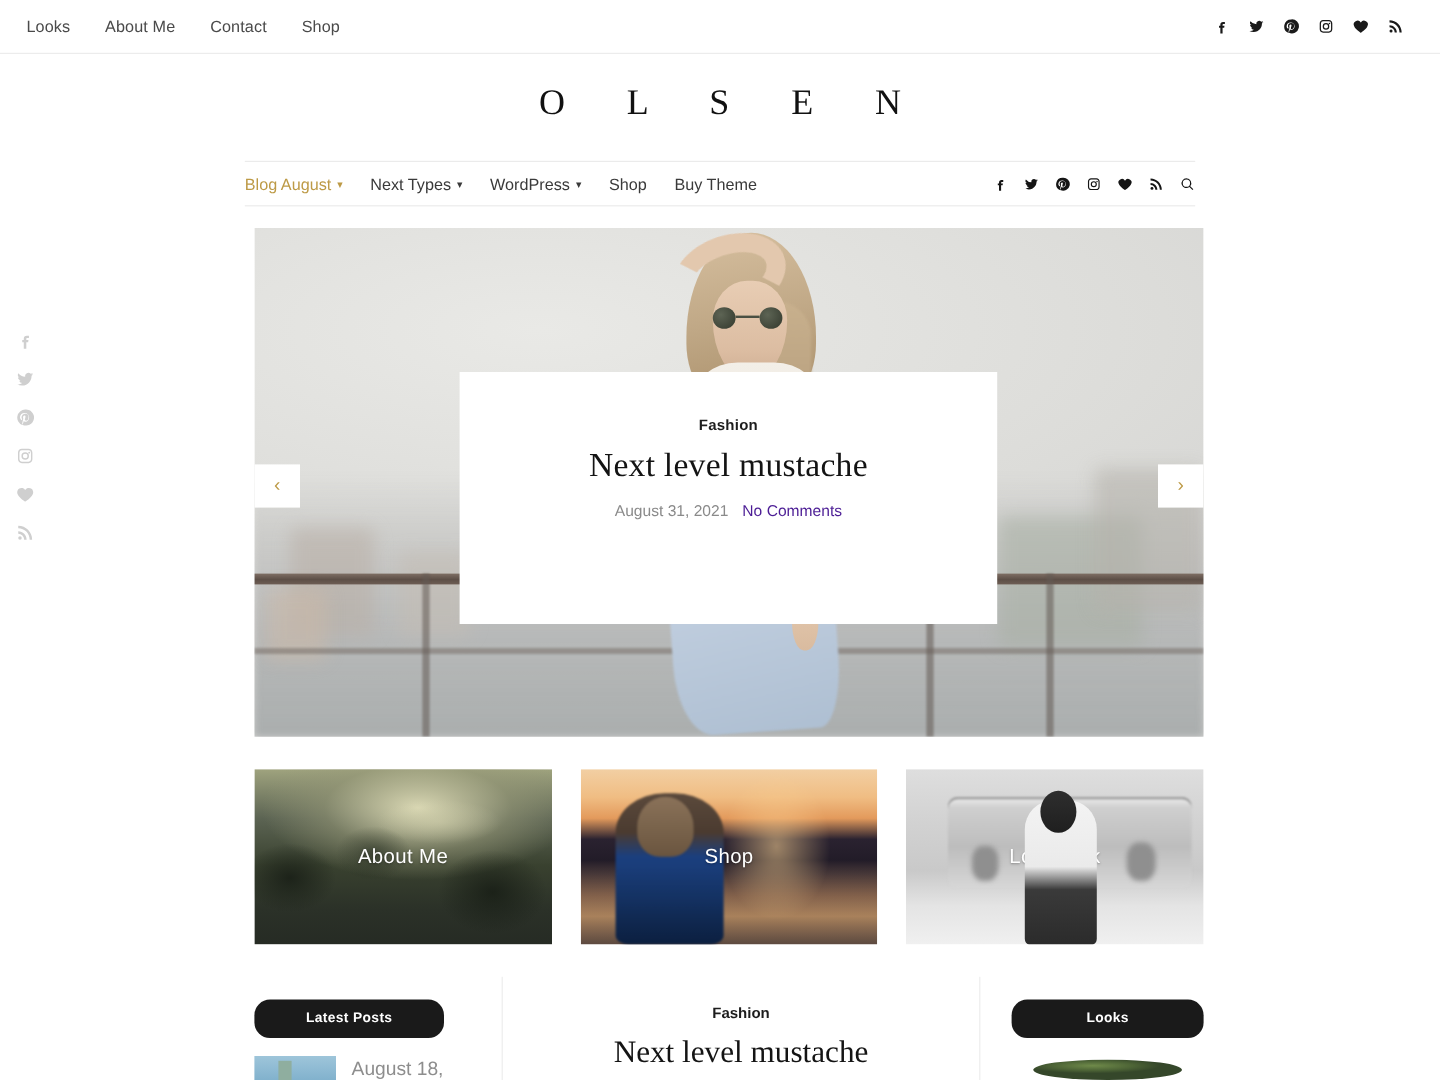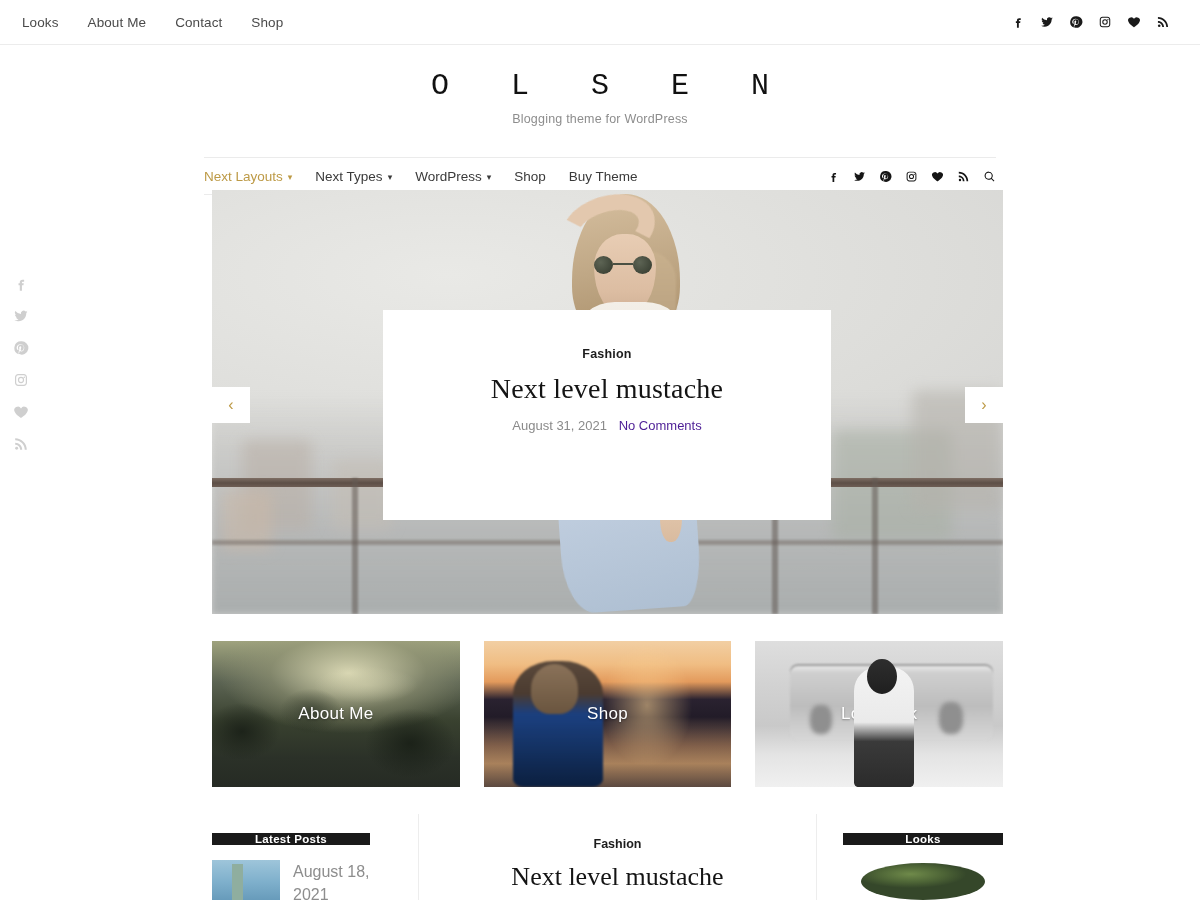--- a/index.html
+++ b/index.html
@@ -27,21 +27,21 @@
   }
   .topsocial { margin-left: auto; display: flex; align-items: center; gap: 15px; padding-right: 10px;}
   .topsocial .ic { width: 14px; height: 14px; display:block; color:#1a1a1a; }
   .topsocial .ic svg { display:block; width:100%; height:100%; fill: currentColor; }
 
   
   .brand { text-align: center; padding-top: 24px; }
   .brand-title {
     font-size: 30px; font-weight: 400; letter-spacing: 22px;
     color: #111; text-indent: 22px;
-    font-family: Liberation Mono, monospace;
+    font-family: Liberation Serif, serif;
   }
   .brand-tagline {
     margin-top: 9px; font-size: 12.5px; color: #8d8d8d; letter-spacing: .2px;
   }
 
   
   .mainnav-wrap {
     width: 792px; margin: 31px auto 0;
     border-top: 1px solid #ebebeb;
     border-bottom: 1px solid #ebebeb;
@@ -263,21 +263,21 @@
   .bottom {
     position:absolute; left:212px; top:814px; width:791px; height:86px;
     display:flex;
   }
   .col-left  { width:180px; }
   .col-mid   { flex:1; border-left:1px solid #ededed; border-right:1px solid #ededed;
                margin:0 26px; padding: 0 20px; text-align:center; }
   .col-right { width:160px; display:flex; flex-direction:column; align-items:flex-start; }
   .widget-head {
     background:#1a1a1a; color:#fff; font-size:11.5px; font-weight:700;
-    text-align:center; padding:0 0; letter-spacing:.3px;
+    text-align:center; padding:10px 0; letter-spacing:.3px;border-radius:13px;
   }
   .col-left .widget-head { width:158px; margin-top:19px; }
   .col-right .widget-head{ width:160px; margin-top:19px; }
   .lp-item { display:flex; gap:13px; margin-top:15px; }
   .lp-thumb {
     width:68px; height:48px; flex:none;
     background: linear-gradient(180deg,#9ec5da 0%,#7fb0cc 45%,#5d92b3 100%);
     position:relative; overflow:hidden;
   }
   .lp-thumb::after{
@@ -339,27 +339,26 @@
           <svg viewBox="0 0 24 24">
             <circle cx="5.5" cy="18.5" r="2.2"></circle>
             <path d="M3.3 10.2v3.1a7.4 7.4 0 0 1 7.4 7.4h3.1c0-5.8-4.7-10.5-10.5-10.5zM3.3 3.3v3.1c7.9 0 14.3 6.4 14.3 14.3h3.1C20.7 11.1 12.9 3.3 3.3 3.3z"></path>
           </svg>
         </span>
     </div>
   </div>
 
   <div class="brand">
     <div class="brand-title">O L S E N</div>
-    <div class="brand-tagline">Blogging theme for WordPress</div>
   </div>
 
   <div class="mainnav-wrap">
     <div class="mainnav">
       <a class="item active">
-        <span>Next Layouts</span>
+        <span>Blog August</span>
         <span class="chev">▾</span>
       </a>
       <a class="item">
         <span>Next Types</span>
         <span class="chev">▾</span>
       </a>
       <a class="item">
         <span>WordPress</span>
         <span class="chev">▾</span>
       </a>

